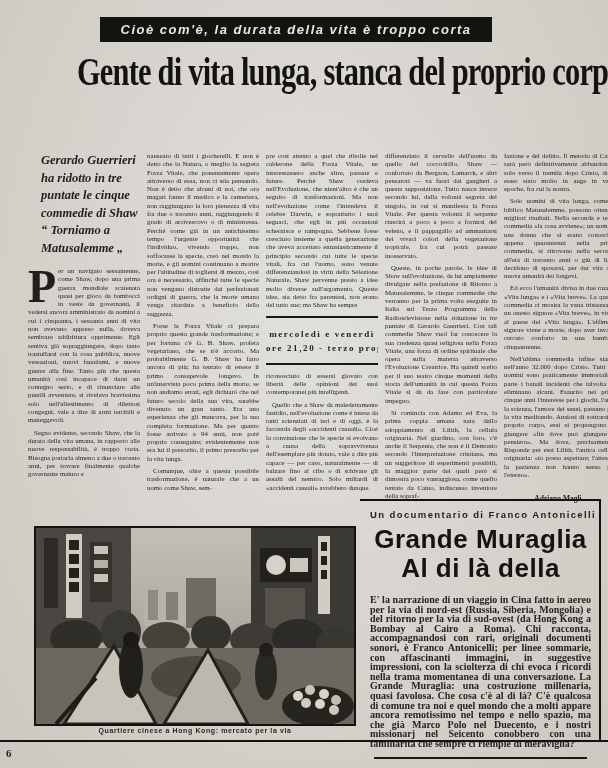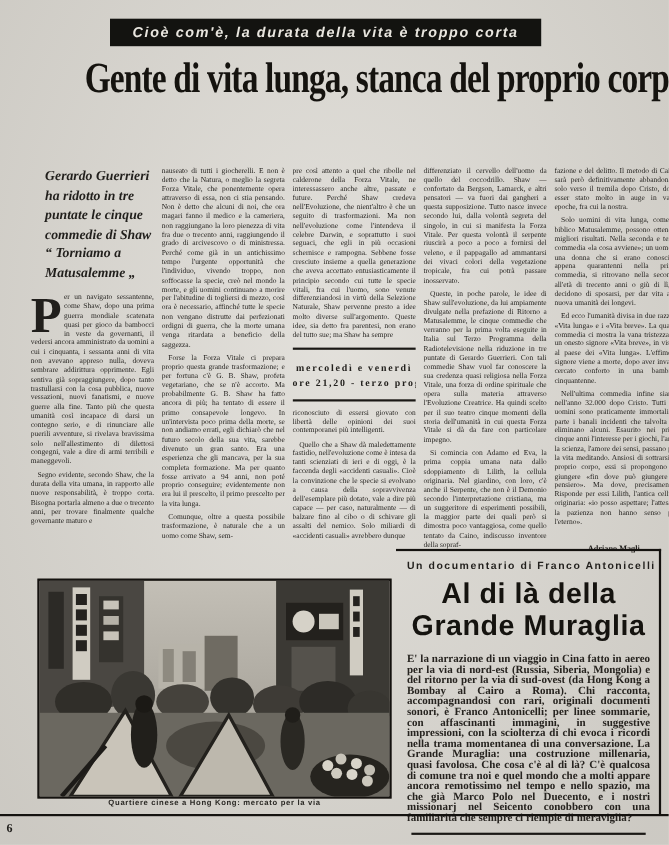--- a/index.html
+++ b/index.html
@@ -212,22 +212,22 @@
       <circle cx="95" cy="112" r="8" fill="#1b1915"></circle>
       <ellipse cx="230" cy="146" rx="11" ry="26" fill="#2a2823"></ellipse>
       <circle cx="230" cy="122" r="7" fill="#201e1a"></circle>
     </svg>
   </div>
   <div class="photo-caption">Quartiere cinese a Hong Kong: mercato per la via</div>
 
   <div class="sidebar">
     <div class="kicker">Un documentario di Franco Antonicelli</div>
     <div class="sb-title">
+      <div>Grande Muraglia</div>
       <div>Al di là della</div>
-      <div>Grande Muraglia</div>
     </div>
     <div class="sb-body">E' la narrazione di un viaggio in Cina fatto in aereo per la via di nord-est (Russia, Siberia, Mongolia) e del ritorno per la via di sud-ovest (da Hong Kong a Bombay al Cairo a Roma). Chi racconta, accompagnandosi con rari, originali documenti sonori, è Franco Antonicelli; per linee sommarie, con affascinanti immagini, in suggestive impressioni, con la sciolterza di chi evoca i ricordi nella trama momentanea di una conversazione. La Grande Muraglia: una costruzione millenaria, quasi favolosa. Che cosa c'è al di là? C'è qualcosa di comune tra noi e quel mondo che a molti appare ancora remotissimo nel tempo e nello spazio, ma che già Marco Polo nel Duecento, e i nostri missionarj nel Seicento conobbero con una familiarità che sempre ci riempie di meraviglia?</div>
     <hr class="sb-rule">
     <div class="sb-sched">martedì ore 22,30 programma nazionale</div>
   </div>
 
   <div class="bottom-rule"></div>
   <div class="page-number">6</div>
 
 </div>

